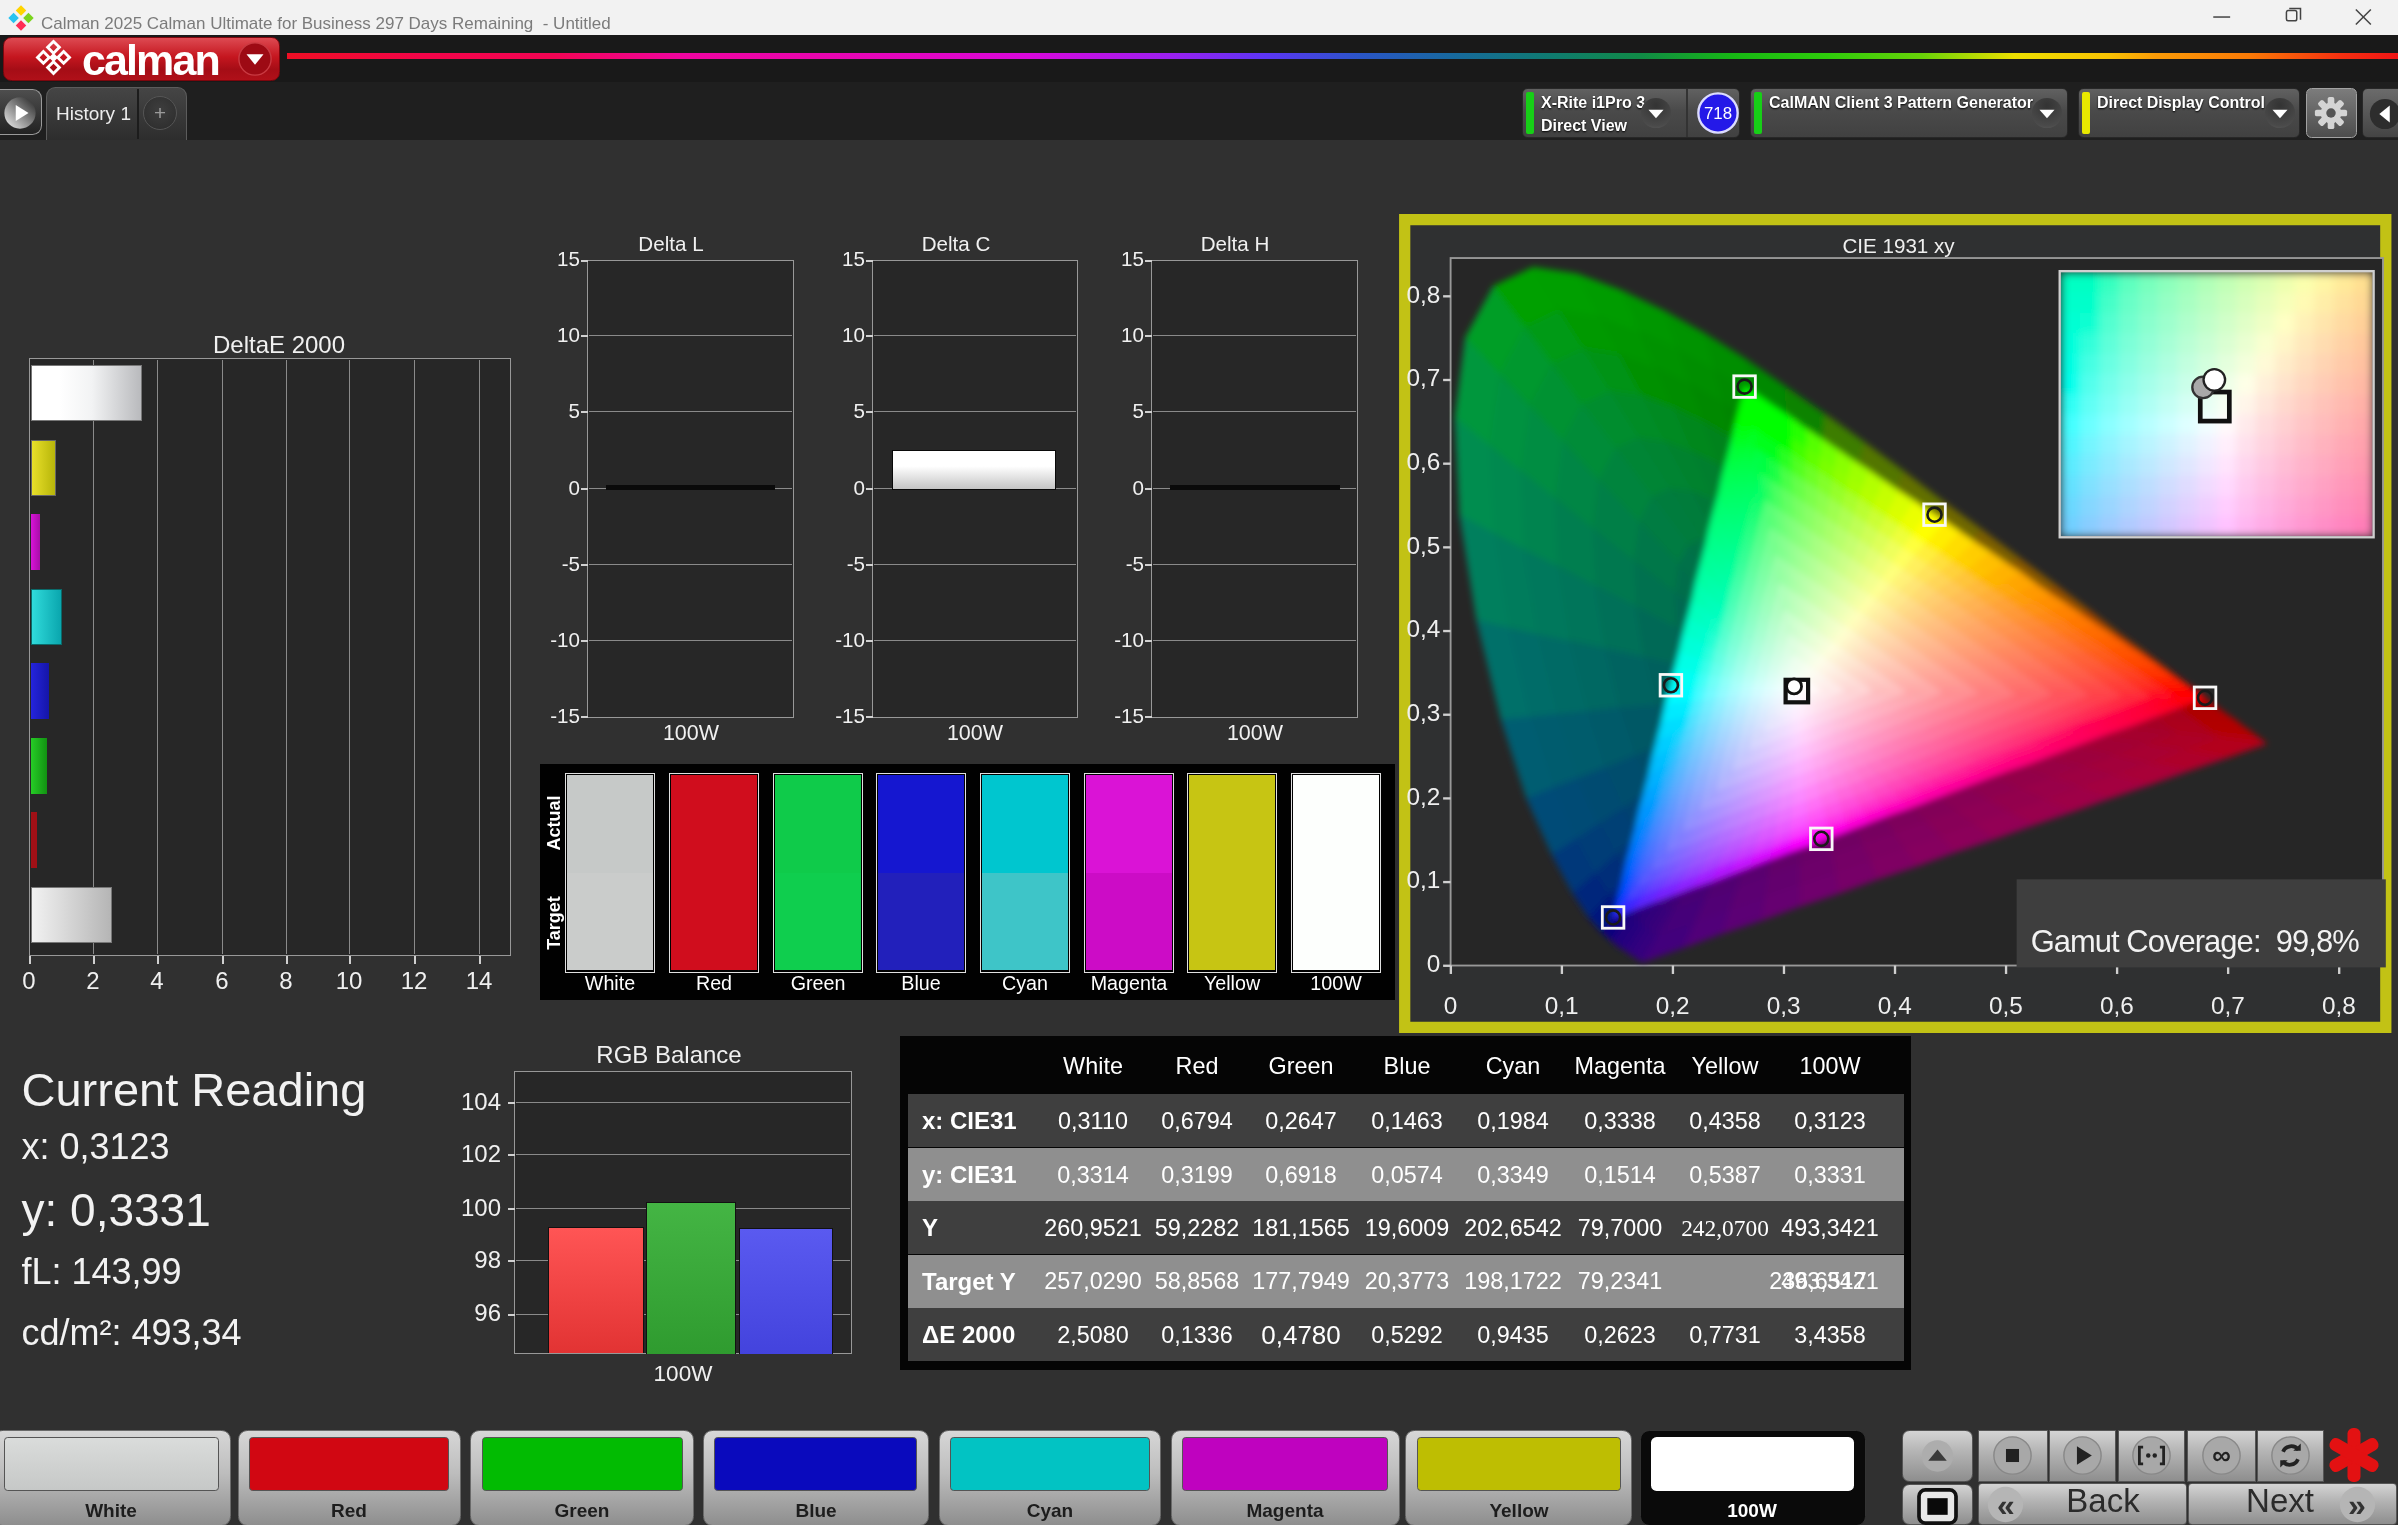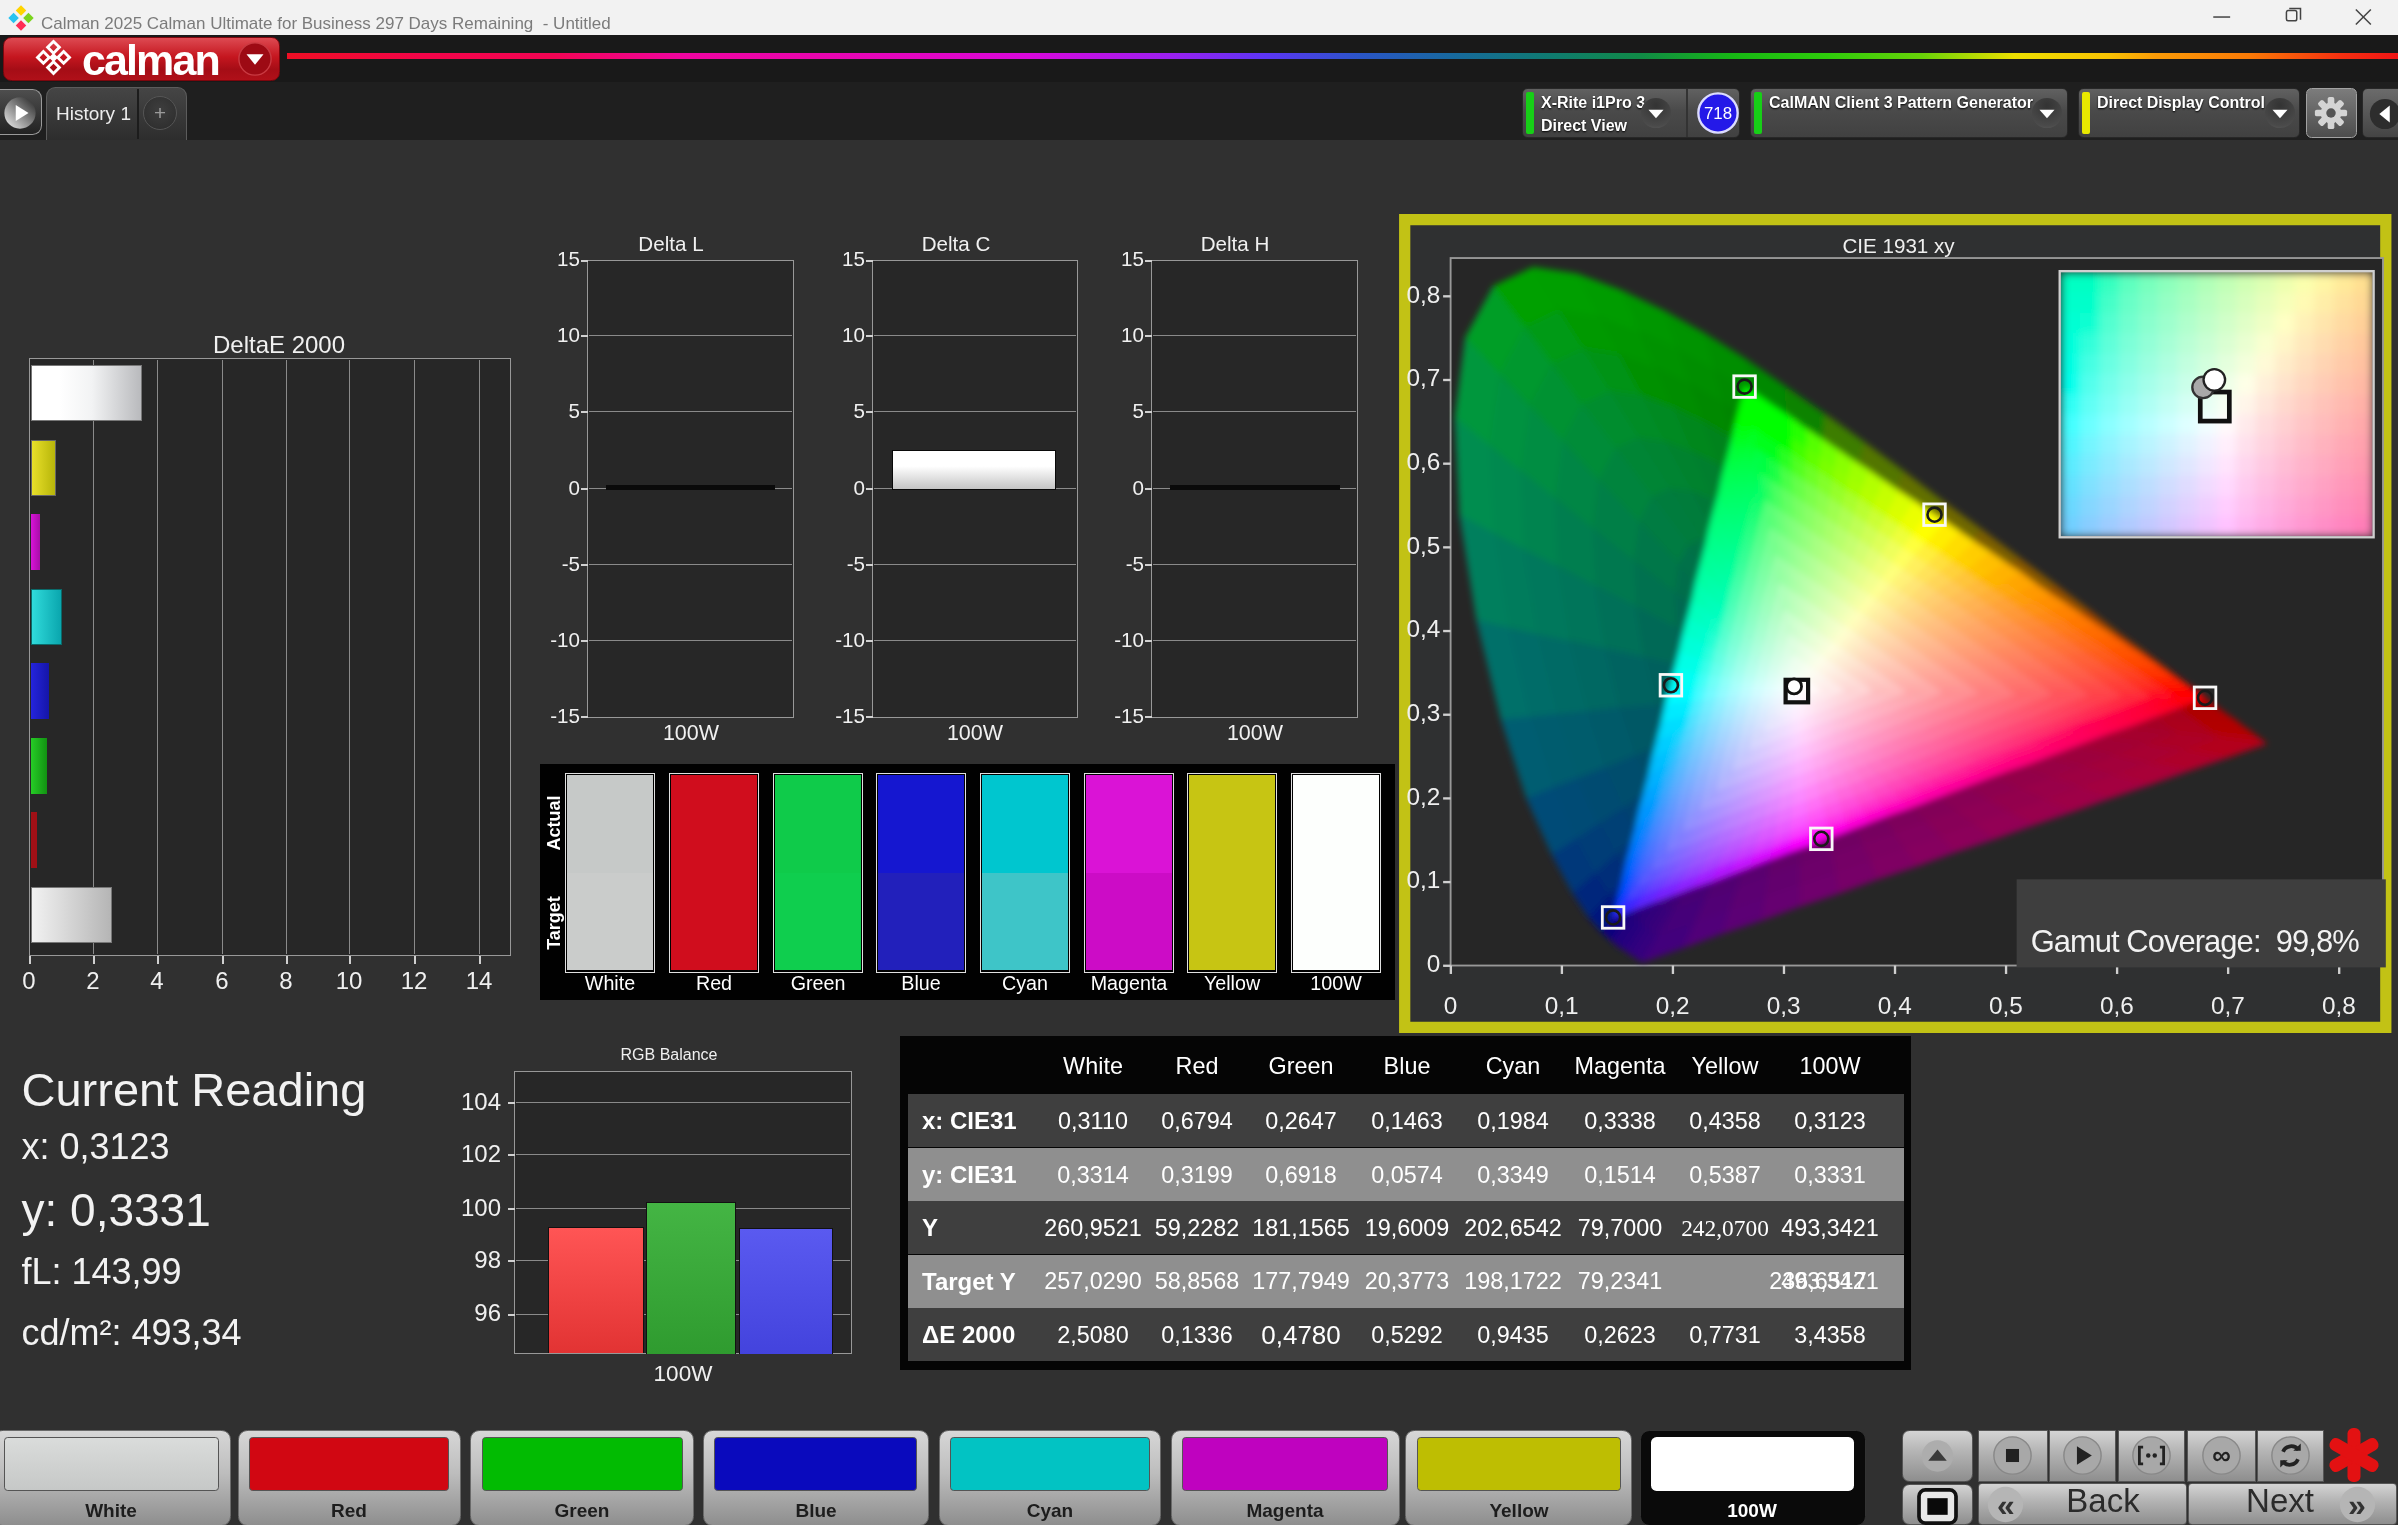--- a/index.html
+++ b/index.html
@@ -2370,21 +2370,21 @@
       <circle cx="858" cy="185" r="11.5" fill="#a9a9a9" stroke="#333" stroke-width="2.5"></circle>
       <circle cx="870" cy="177" r="11.5" fill="#fff" stroke="#222" stroke-width="2.5"></circle>
       <rect x="659" y="710" width="394" height="94" fill="#3e3e3e"></rect>
       <text x="674" y="788" font-size="33" letter-spacing="-1" fill="#f2f2f2">Gamut Coverage:&nbsp; 99,8%</text>
     </svg>
 <div style="position:absolute;left:21.5px;top:1066px;font-size:47px;line-height:47px;color:#f2f2f2;white-space:nowrap;">Current Reading</div>
 <div style="position:absolute;left:21.5px;top:1129px;font-size:36px;line-height:36px;color:#f2f2f2;white-space:nowrap;">x: 0,3123</div>
 <div style="position:absolute;left:21.5px;top:1156px;font-size:46px;line-height:36px;color:#f2f2f2;white-space:nowrap;margin-top:36px;">y: 0,3331</div>
 <div style="position:absolute;left:21.5px;top:1254px;font-size:36px;line-height:36px;color:#f2f2f2;white-space:nowrap;">fL: 143,99</div>
 <div style="position:absolute;left:21.5px;top:1315px;font-size:36px;line-height:36px;color:#f2f2f2;white-space:nowrap;">cd/m²: 493,34</div>
-<div style="position:absolute;left:669px;top:1043px;transform:translateX(-50%);font-size:16px;line-height:24px;color:#f0f0f0;white-space:nowrap;">RGB Balance</div>
+<div style="position:absolute;left:669px;top:1043px;transform:translateX(-50%);font-size:24px;line-height:24px;color:#f0f0f0;white-space:nowrap;">RGB Balance</div>
 <div style="position:absolute;left:514px;top:1071px;width:338px;height:283px;background:#272727;border:1.9px solid #989898;"></div>
 <div style="position:absolute;left:516px;top:1102px;width:334px;height:0.9px;background:#8a8a8a;"></div>
 <div style="position:absolute;left:426px;top:1090px;width:75px;height:24px;font-size:24px;line-height:24px;color:#f0f0f0;text-align:right;">104</div>
 <div style="position:absolute;left:508px;top:1102px;width:6.6px;height:1.9px;background:#d0d0d0;"></div>
 <div style="position:absolute;left:516px;top:1154px;width:334px;height:0.9px;background:#8a8a8a;"></div>
 <div style="position:absolute;left:426px;top:1142px;width:75px;height:24px;font-size:24px;line-height:24px;color:#f0f0f0;text-align:right;">102</div>
 <div style="position:absolute;left:508px;top:1154px;width:6.6px;height:1.9px;background:#d0d0d0;"></div>
 <div style="position:absolute;left:516px;top:1208px;width:334px;height:0.9px;background:#8a8a8a;"></div>
 <div style="position:absolute;left:426px;top:1196px;width:75px;height:24px;font-size:24px;line-height:24px;color:#f0f0f0;text-align:right;">100</div>
 <div style="position:absolute;left:508px;top:1208px;width:6.6px;height:1.9px;background:#d0d0d0;"></div>

